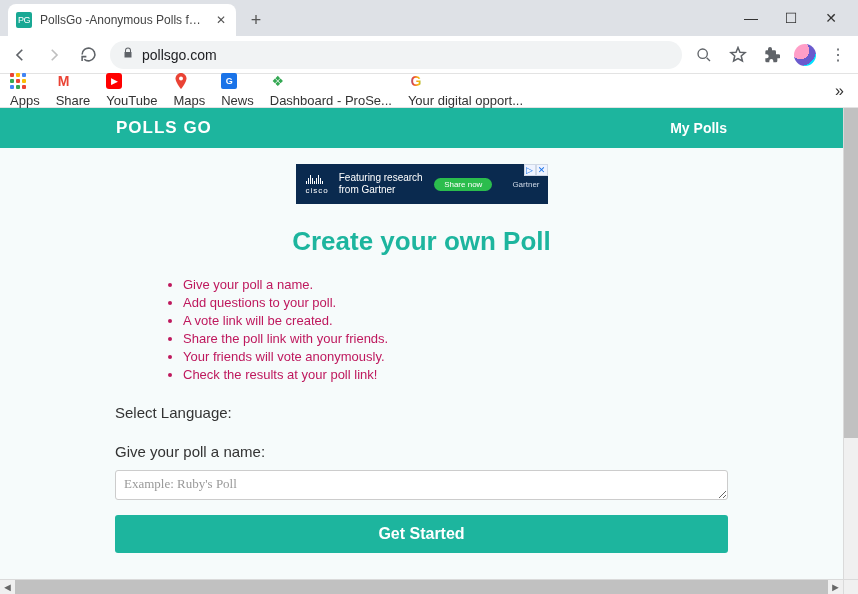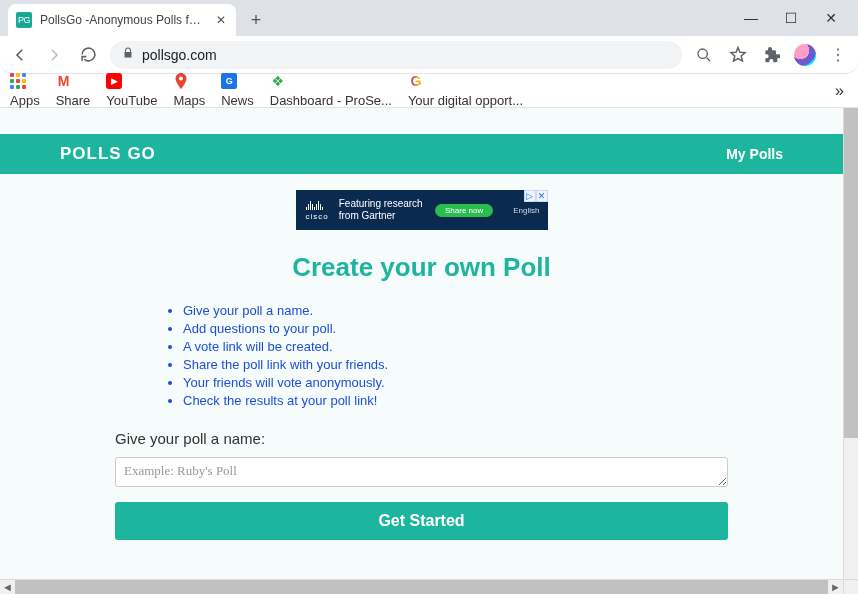--- a/index.html
+++ b/index.html
@@ -62,21 +62,20 @@
 
   
   .toolbar {
     height: 38px;
     background: #fff;
     display: flex;
     align-items: center;
     padding: 0 8px;
     gap: 10px;
     border-bottom: 1px solid #e3e3e3;
-    border-radius: 13px;
   }
   .tool-icon {
     width: 24px; height:24px;
     display:flex; align-items:center; justify-content:center;
     color:#5f6368; font-size:16px;
     border-radius:50%;
   }
   .tool-icon.disabled { color:#bfbfbf; }
   .omnibox {
     flex:1;
@@ -149,23 +148,22 @@
   }
   .h-scroll .arrow { width:15px; text-align:center; color:#666; font-size:11px; }
   .h-scroll .thumb { background:#c1c1c1; height:100%; flex:1; }
   .scroll-corner { position:absolute; right:0; bottom:0; width:15px; height:15px; background:#f0f0f0; border-left:1px solid #dadada; border-top:1px solid #dadada; }
 
   
   .site-nav {
     height: 40px;
     background:#1db59e;
     display:flex; align-items:center; justify-content:space-between;
-    padding:0 60px;
+    padding:0 116px;
     color:#fff;
-    margin-top:26px;
   }
   .site-nav .logo { font-weight:800; font-size:17px; letter-spacing:1px; font-family: Arial, sans-serif; text-transform: uppercase; }
   .site-nav .right-link { font-weight:600; font-size:14px; }
 
   .page {
     padding: 16px 115px 20px 115px;
   }
   .ad {
     width:252px; height:40px; margin:0 auto;
     background:#0a2a4f; position:relative;
@@ -183,21 +181,21 @@
   .ad .info span { width:12px; height:12px; background:#eef3ff; color:#1a73e8; font-size:9px; display:flex; align-items:center; justify-content:center; border:1px solid #cfd8e6; }
 
   h1.main-heading {
     text-align:center;
     color:#1db59e;
     font-size:26px;
     font-weight:700;
     margin:22px 0 20px;
   }
 
-  ul.instructions { list-style:disc; padding-left:68px; color:#1d4ed8; font-size:13px; }
+  ul.instructions { list-style:disc; padding-left:68px; color:#be185d; font-size:13px; }
   ul.instructions li { margin-bottom:3px; }
 
   .field-label { font-size:15px; color:#333; margin-top:22px; margin-bottom:10px; }
 
   .lang-btn {
     width:100%; height:38px;
     background:#1db59e; color:#fff;
     border:none; border-radius:3px;
     font-size:15px; font-weight:600;
     display:flex; align-items:center; justify-content:center; gap:6px;
@@ -352,38 +350,39 @@
               <i style="height:6px"></i>
               <i style="height:3px"></i>
           </div>
           <div class="cisco">cisco</div>
         </div>
         <div class="text">
           <div>Featuring research</div>
           <div>from Gartner</div>
         </div>
         <div class="pill">Share now</div>
-        <div class="gartner">English</div>
+        <div class="gartner">Gartner</div>
         <div class="info">
           <span>▷</span>
           <span>✕</span>
         </div>
       </div>
 
       <h1 class="main-heading">Create your own Poll</h1>
 
       <ul class="instructions">
         <li>Give your poll a name.</li>
         <li>Add questions to your poll.</li>
         <li>A vote link will be created.</li>
         <li>Share the poll link with your friends.</li>
         <li>Your friends will vote anonymously.</li>
         <li>Check the results at your poll link!</li>
       </ul>
 
+      <div class="field-label">Select Language:</div>
 
       <div class="field-label">Give your poll a name:</div>
       <textarea class="poll-name" placeholder="Example: Ruby's Poll" style=""></textarea>
 
       <button class="get-started">Get Started</button>
     </div>
 
   </div>
 
   <div class="v-scroll">

